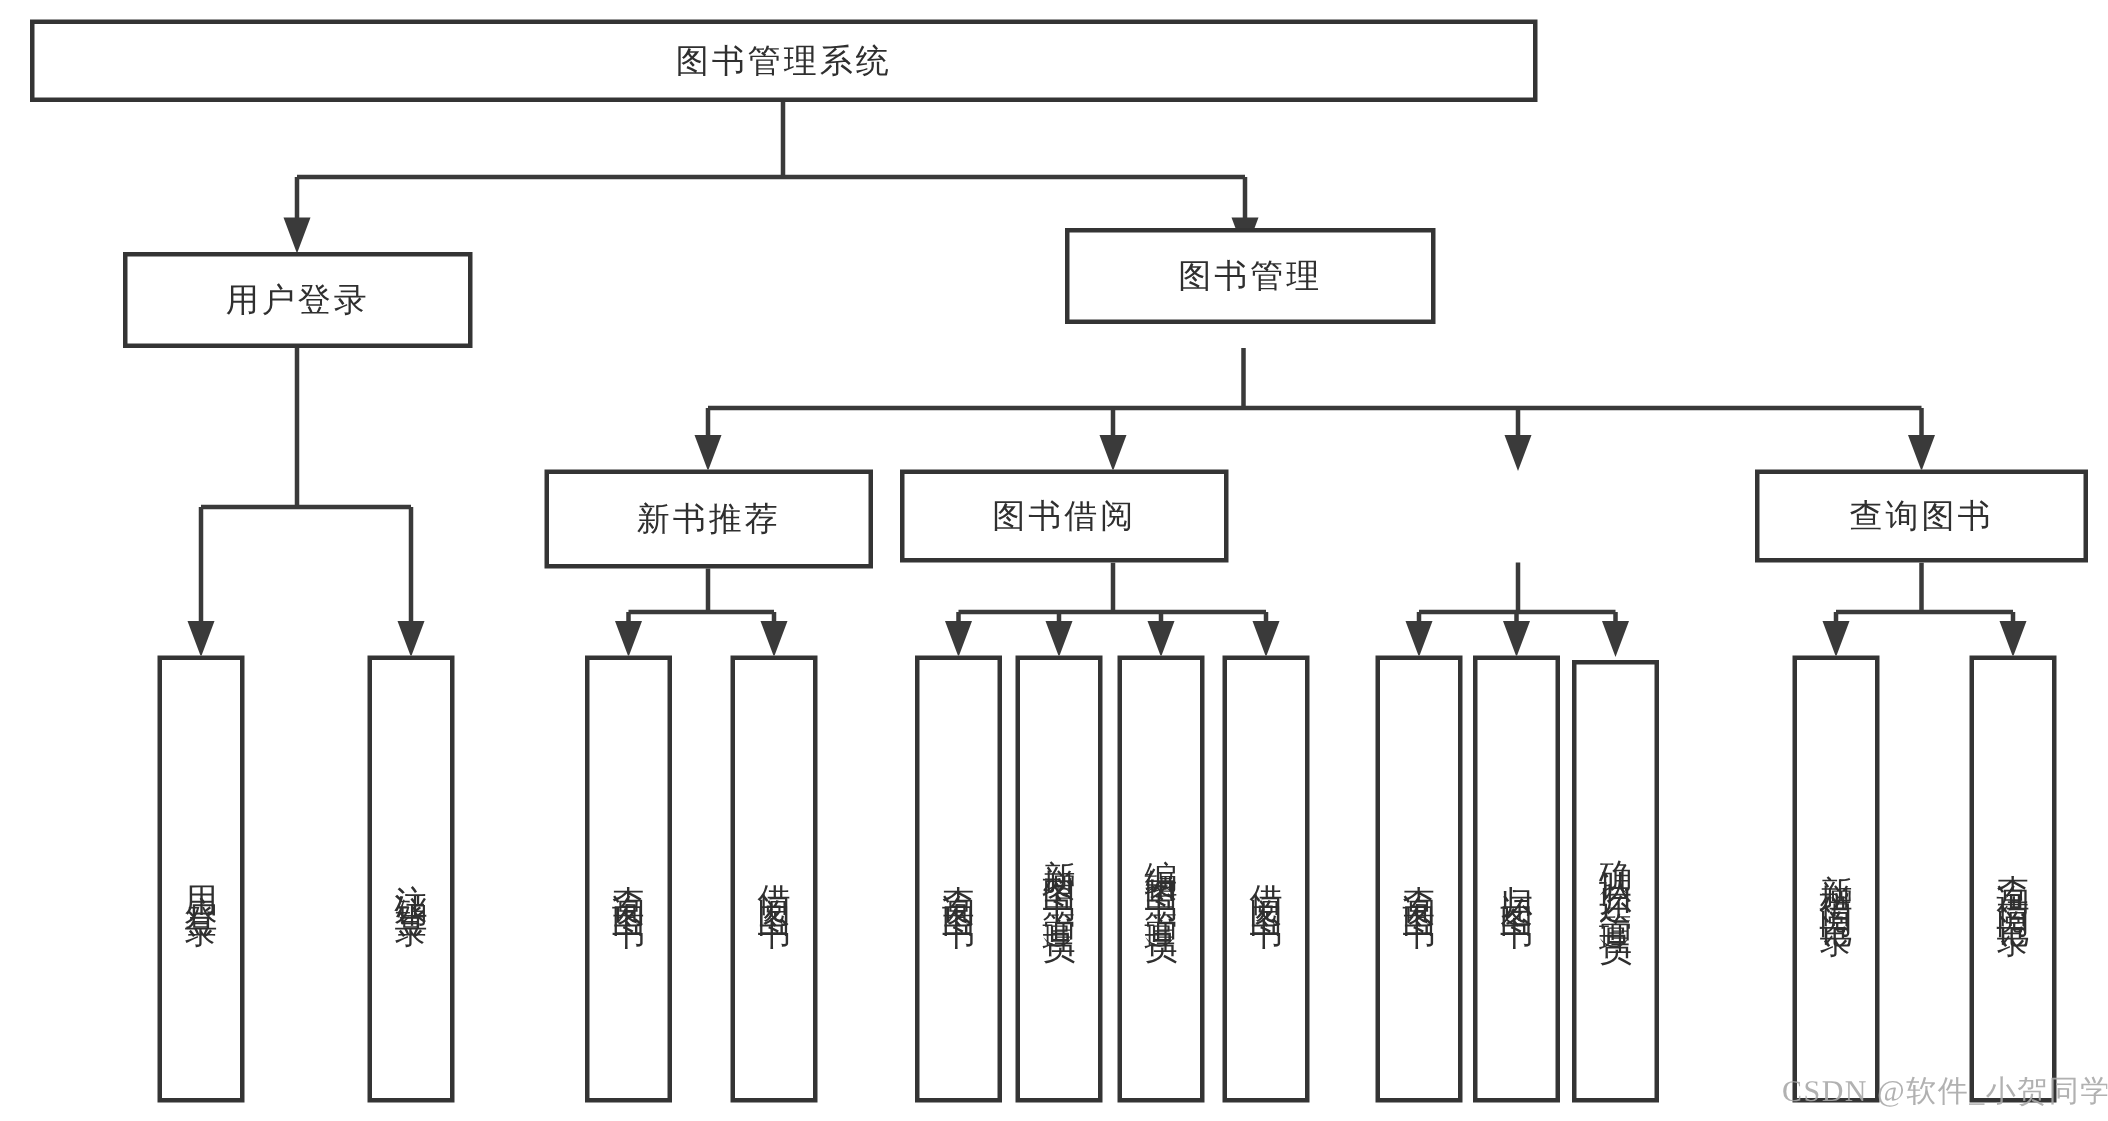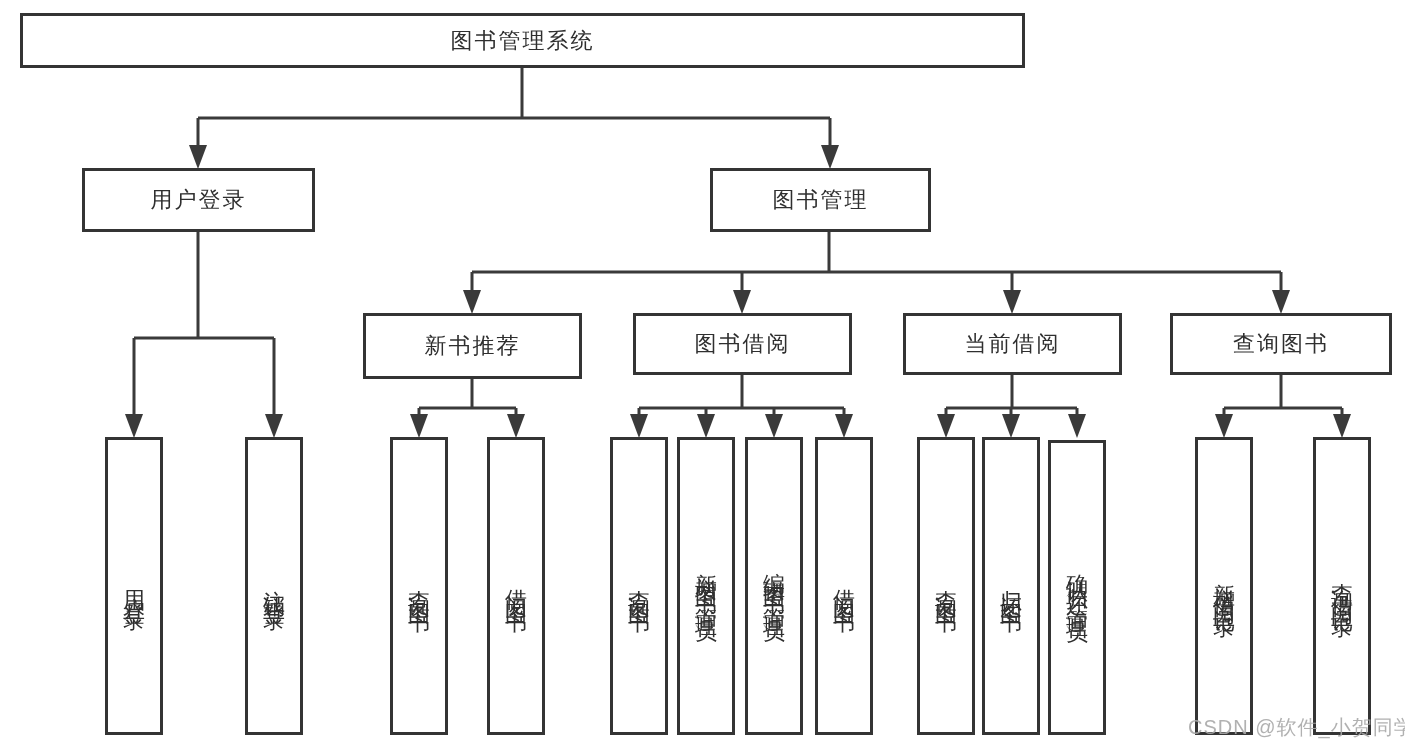--- a/index.html
+++ b/index.html
@@ -1,18 +1,18 @@
 <!DOCTYPE html>
 <html><head>
 <meta charset="utf-8">
 <style>
   html,body{margin:0;padding:0;background:#fff;}
   .stage{
     position:relative;width:1405px;height:747px;background:#ffffff;overflow:hidden;
-    font-family:Liberation Sans, sans-serif;color:#2f2f2f;
+    font-family:Liberation Serif, serif;color:#2f2f2f;
   }
   .box{
     position:absolute;box-sizing:border-box;background:#fff;border:3px solid #343434;
     display:flex;align-items:center;justify-content:center;
     font-size:22px;color:#2f2f2f;letter-spacing:2px;z-index:2;
   }
   .box.v{
     writing-mode:vertical-rl;text-orientation:mixed;letter-spacing:7px;
     font-size:22px;line-height:1;
   }
@@ -63,25 +63,24 @@
       <polygon points="1002,414 1020,414 1011,438"></polygon>
       <polygon points="1068,414 1086,414 1077,438"></polygon>
       <polygon points="1215,414 1233,414 1224,438"></polygon>
       <polygon points="1333,414 1351,414 1342,438"></polygon>
     </g>
   </svg>
 
   <div class="box" style="left:20px;top:13px;width:1005px;height:55px">图书管理系统</div>
 
   <div class="box" style="left:82px;top:168px;width:233px;height:64px">用户登录</div>
-  <div class="box" style="left:710px;top:168px;width:221px;height:64px">图书管理</div>
+  <div class="box" style="left:710px;top:152px;width:247px;height:64px">图书管理</div>
 
   <div class="box" style="left:363px;top:313px;width:219px;height:66px">新书推荐</div>
-  <div class="box" style="left:633px;top:313px;width:219px;height:62px">图书借阅</div>
-  <div class="box" style="left:903px;top:313px;width:219px;height:62px">当前借阅</div>
+  <div class="box" style="left:600px;top:313px;width:219px;height:62px">图书借阅</div>
   <div class="box" style="left:1170px;top:313px;width:222px;height:62px">查询图书</div>
 
   <div class="box v" style="left:105px;top:437px;width:58px;height:298px">用户登录</div>
   <div class="box v" style="left:245px;top:437px;width:58px;height:298px">注销登录</div>
 
   <div class="box v" style="left:390px;top:437px;width:58px;height:298px">查询图书</div>
   <div class="box v" style="left:487px;top:437px;width:58px;height:298px">借阅图书</div>
 
   <div class="box v" style="left:610px;top:437px;width:58px;height:298px">查询图书</div>
   <div class="box v" style="left:677px;top:437px;width:58px;height:298px">新增图书（管理员）</div>

